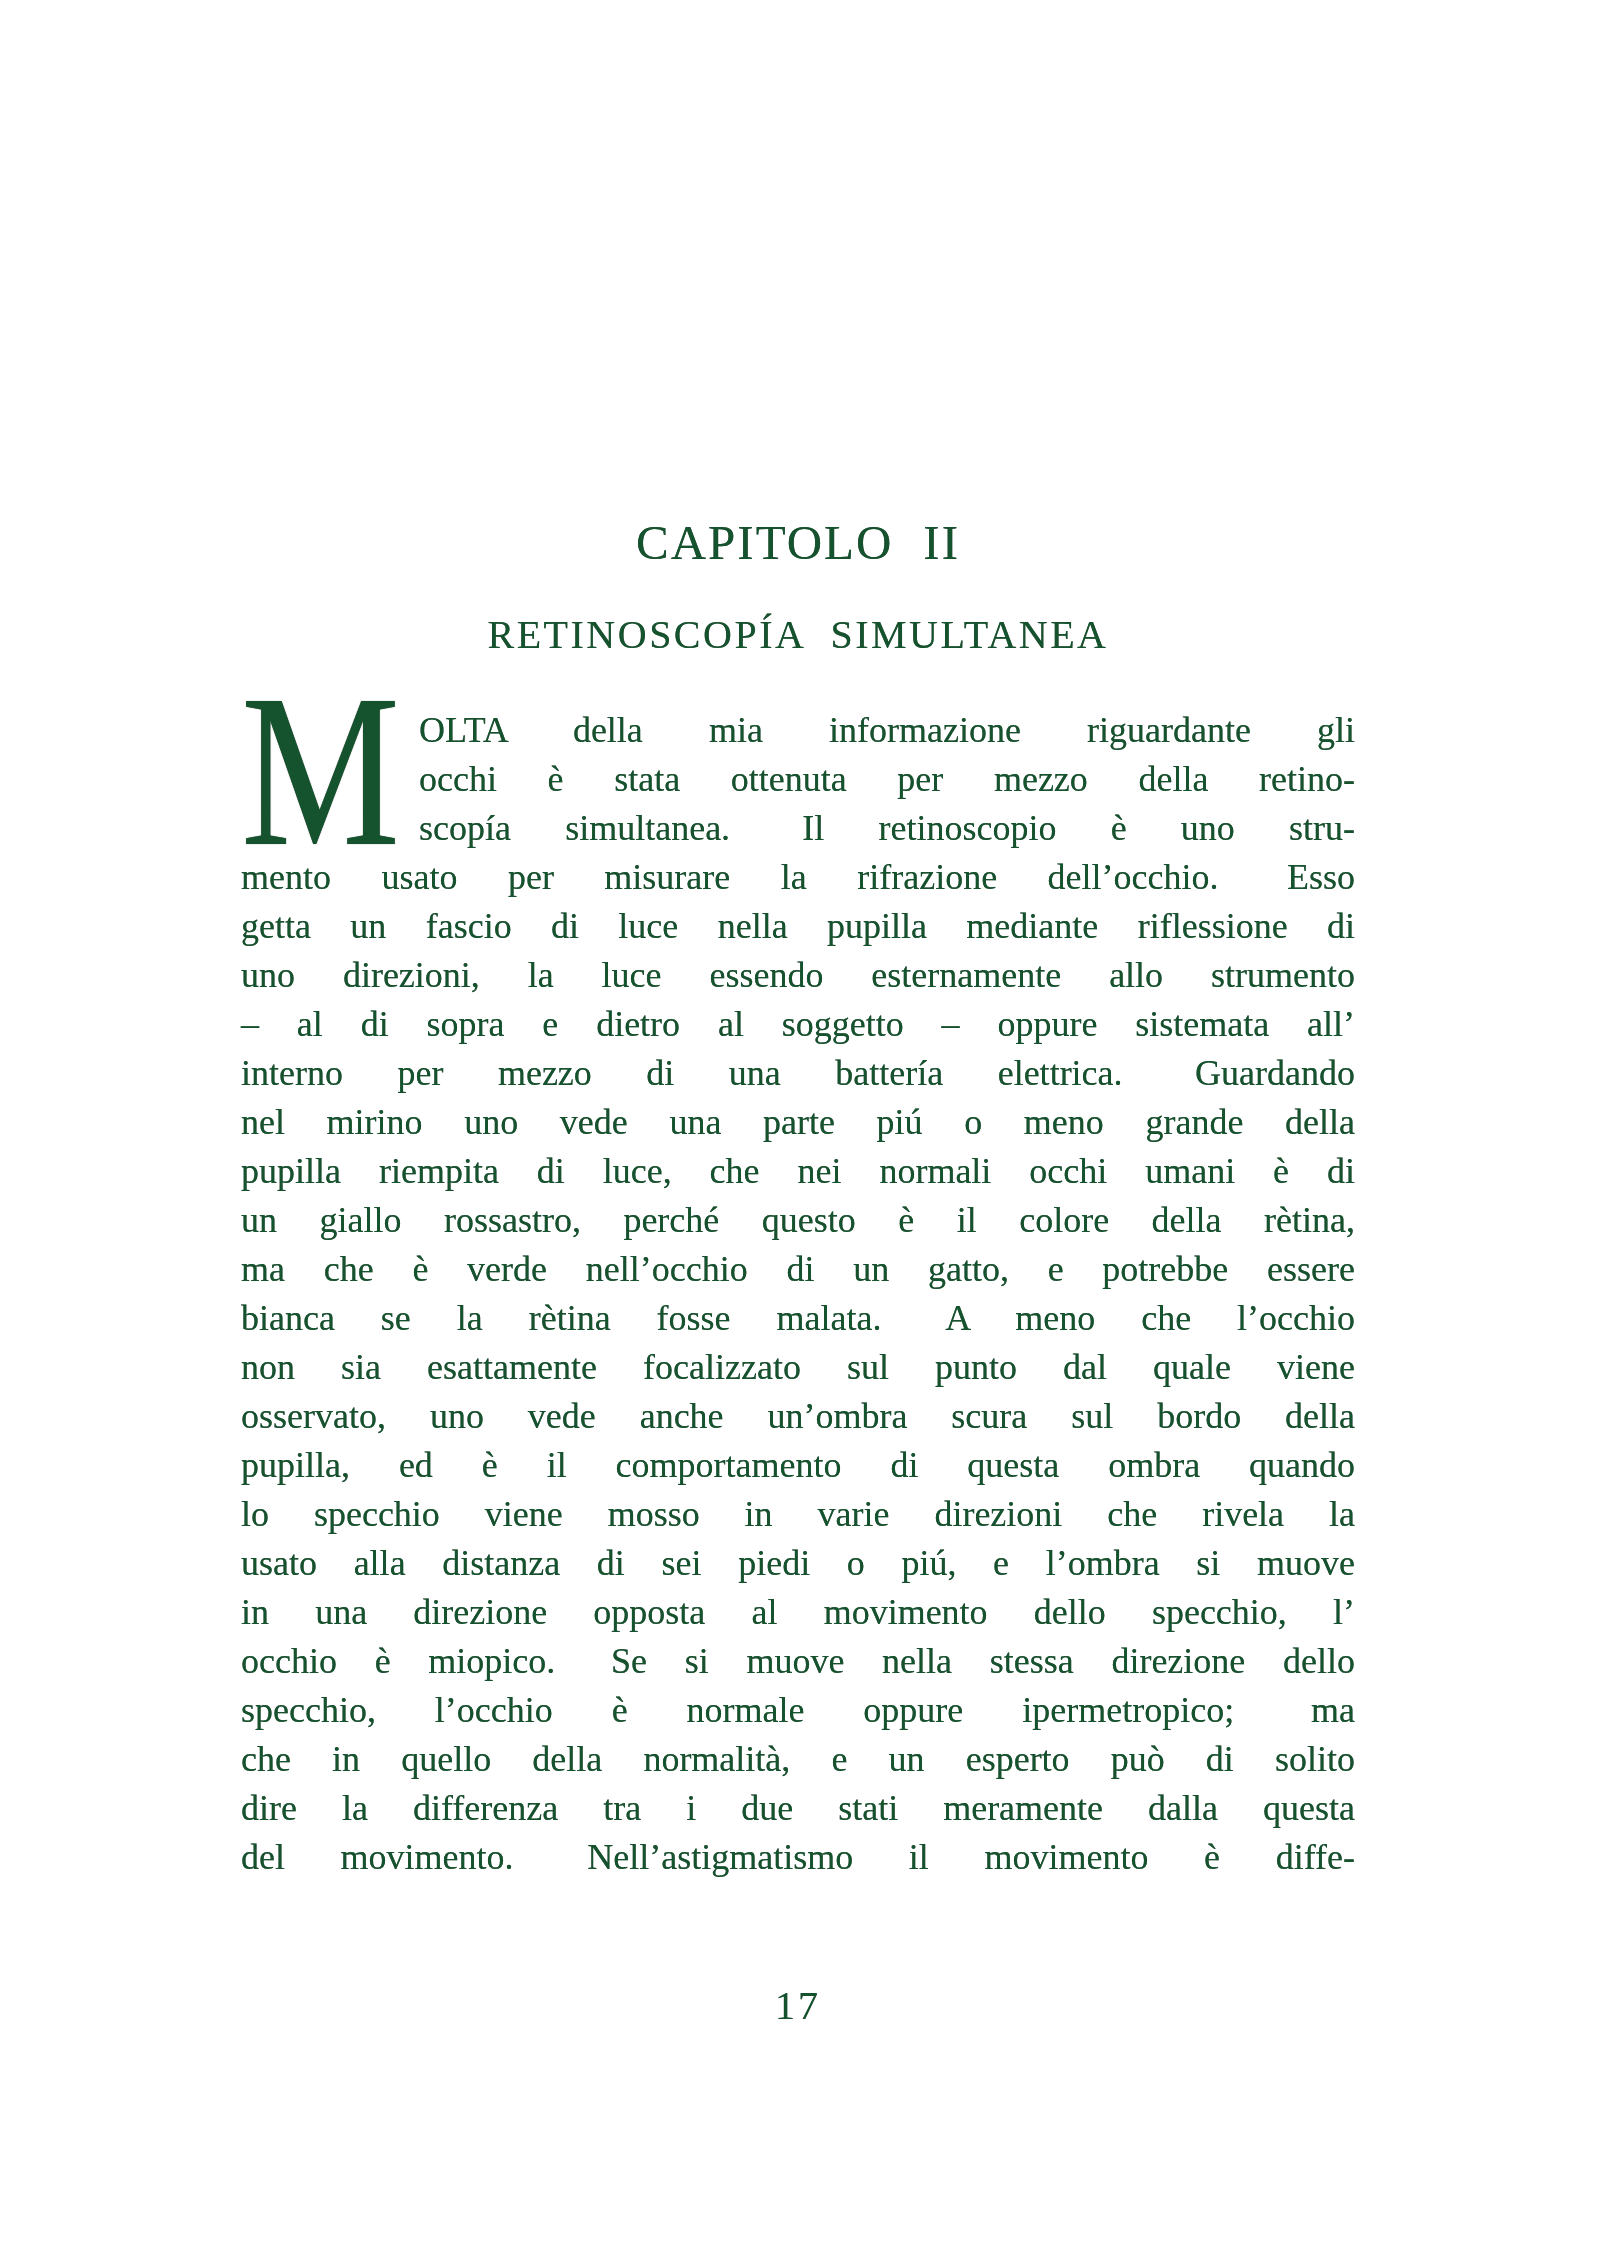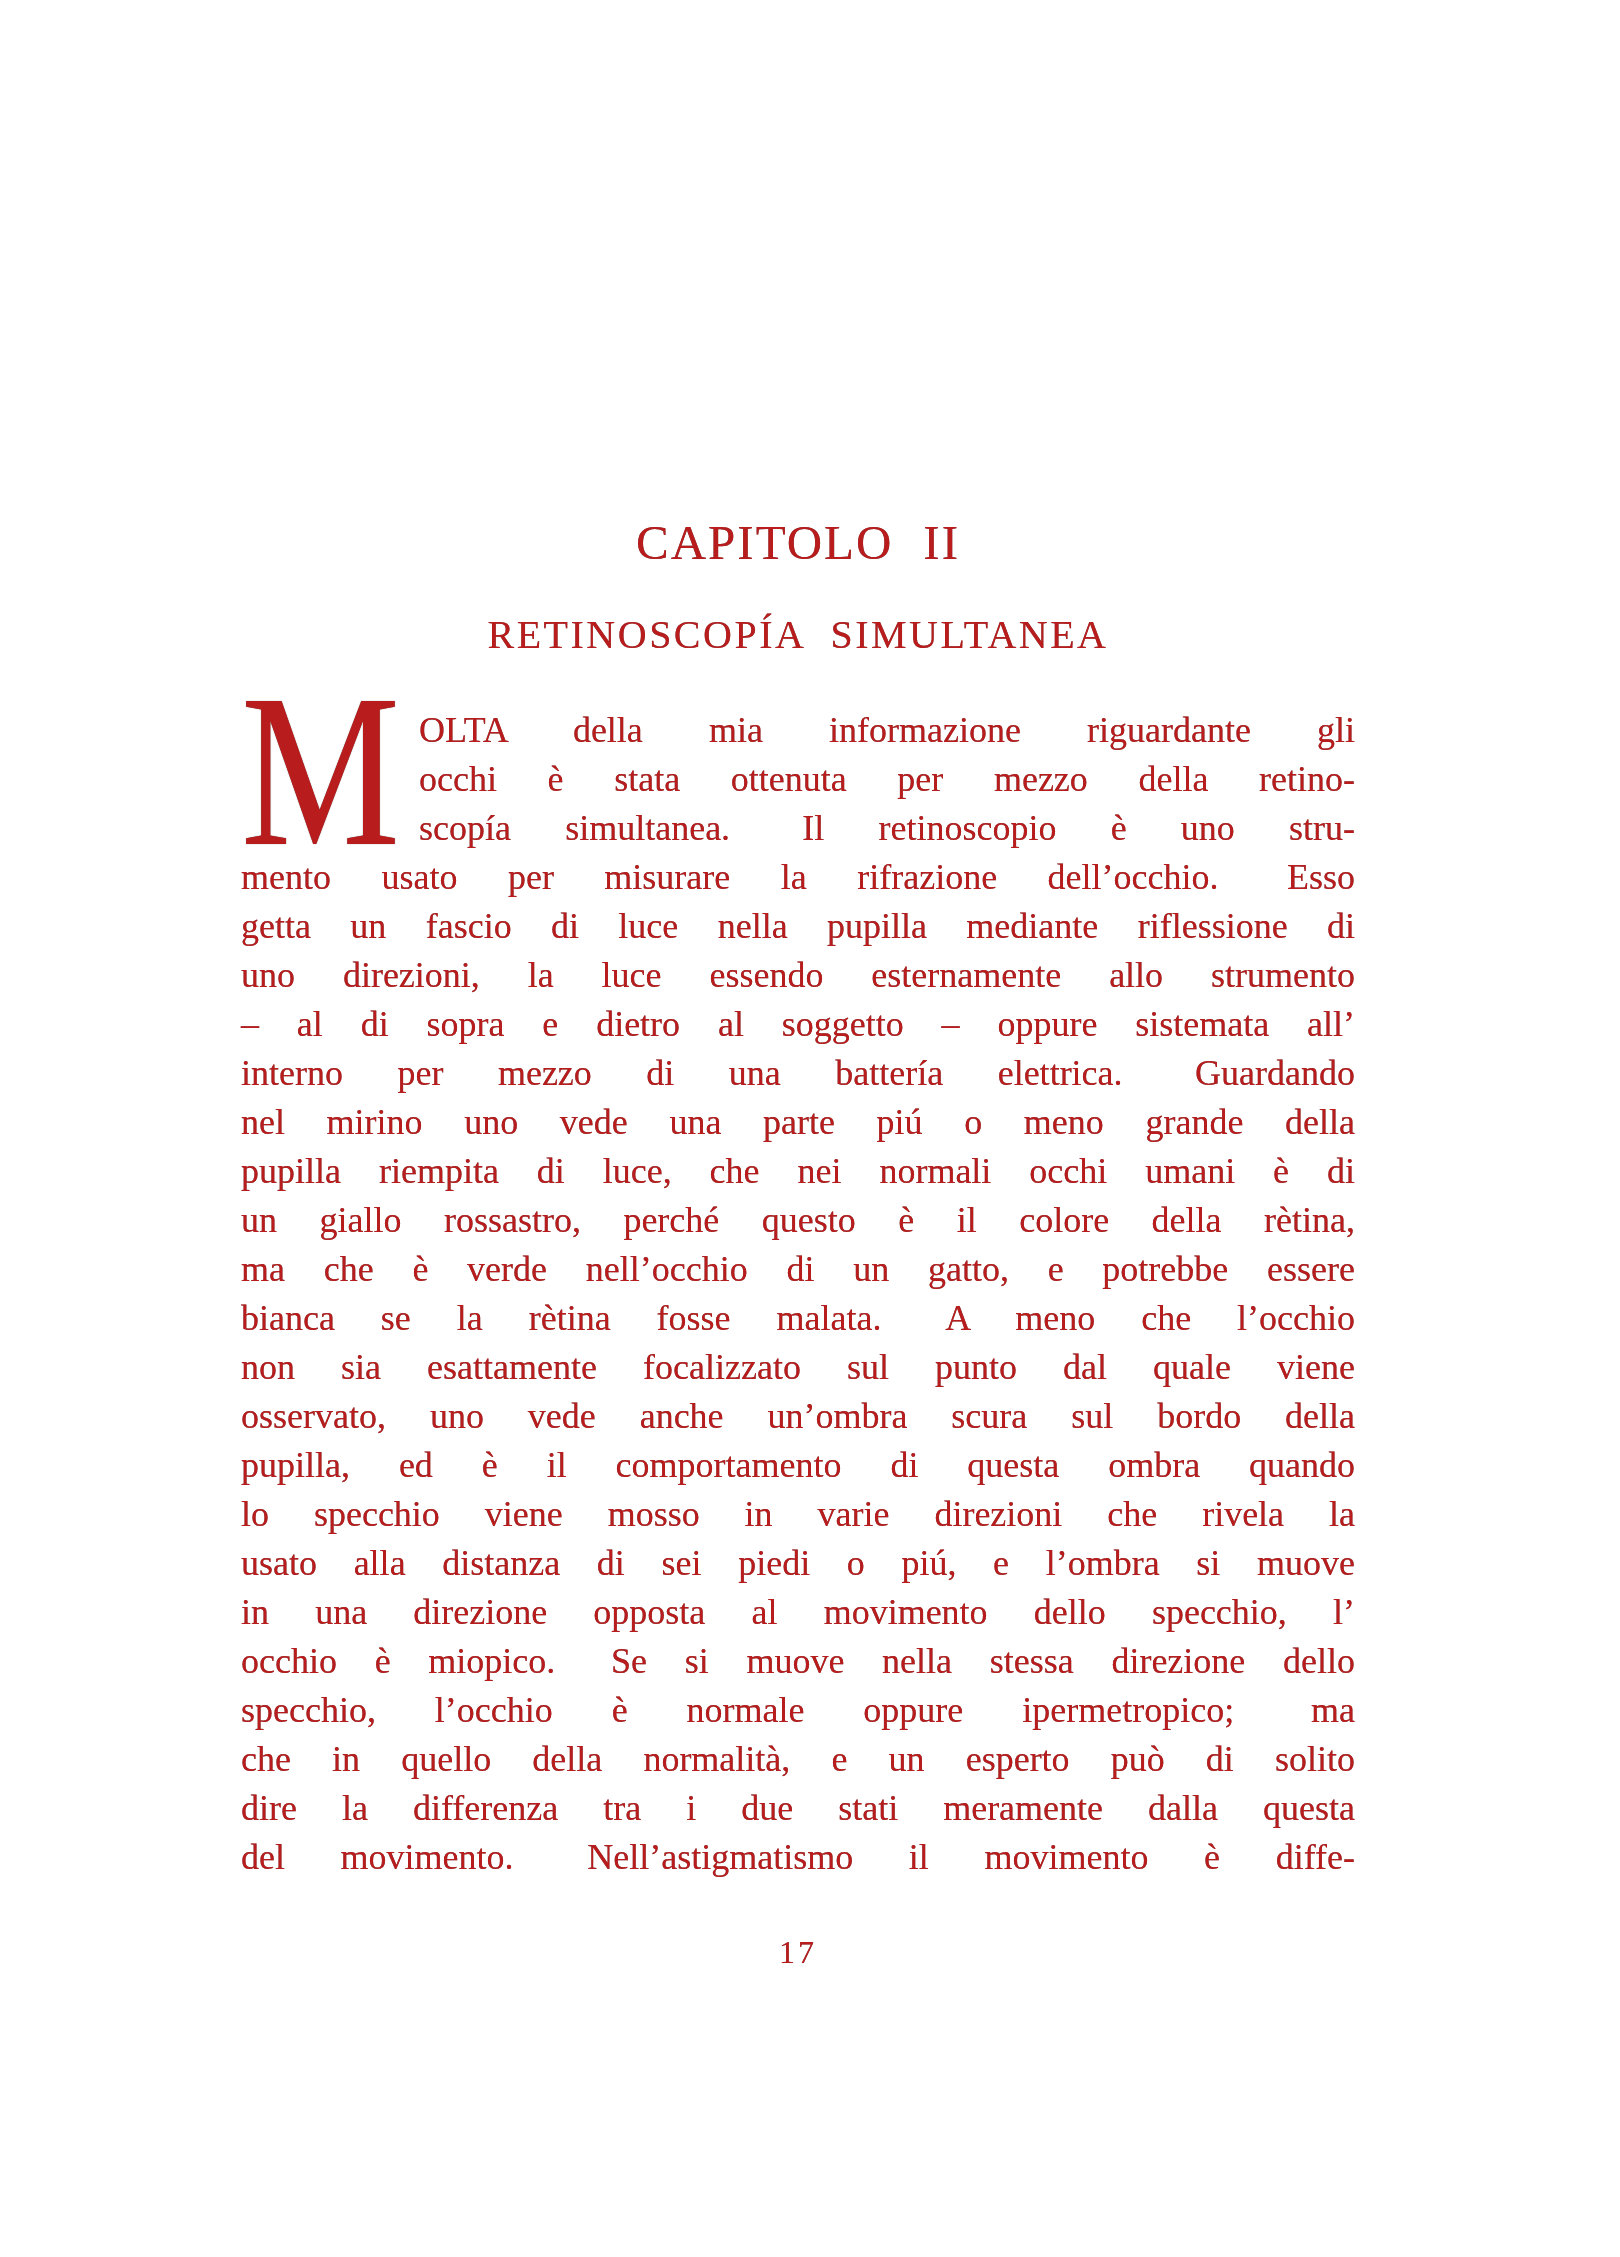--- a/index.html
+++ b/index.html
@@ -1,21 +1,21 @@
 <!DOCTYPE html>
 <html><head>
 <meta charset="utf-8">
 <style>
   html,body { margin:0; padding:0; background:#e8e6e2; }
   .page {
     position:relative;
     width:1620px; height:2257px;
     margin:0 auto;
     background:#ffffff;
-    color:#b91c1c;
+    color:#14532d;
     font-family:"Liberation Serif", serif;
     overflow:hidden;
   }
   .col { position:absolute; left:241px; width:1114px; }
   .chapter-heading {
     top:518px;
     font-size:49px; line-height:1; font-weight:400;
     letter-spacing:2px; word-spacing:15.7px;
     text-align:center;
     text-shadow:0 0 0.5px rgba(20,20,20,.65);
@@ -48,23 +48,23 @@
     text-shadow:0 0 1px rgba(20,20,20,.7);
   }
   .line {
     height:49px;
     text-align:justify;
     text-align-last:justify;
     text-justify:inter-word;
     white-space:nowrap;
   }
   .page-number {
-    top:1936px;
+    top:1986px;
     text-align:center;
-    font-size:32px; line-height:1;
+    font-size:40px; line-height:1;
     letter-spacing:2.9px;
     text-shadow:0 0 0.5px rgba(20,20,20,.6);
   }
 </style>
 </head>
 <body>
 
 <main class="page">
 
   <h1 class="col chapter-heading">CAPITOLO II</h1>

